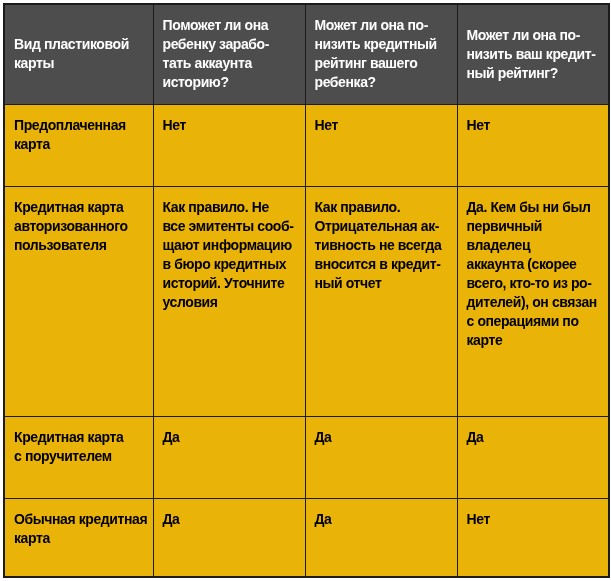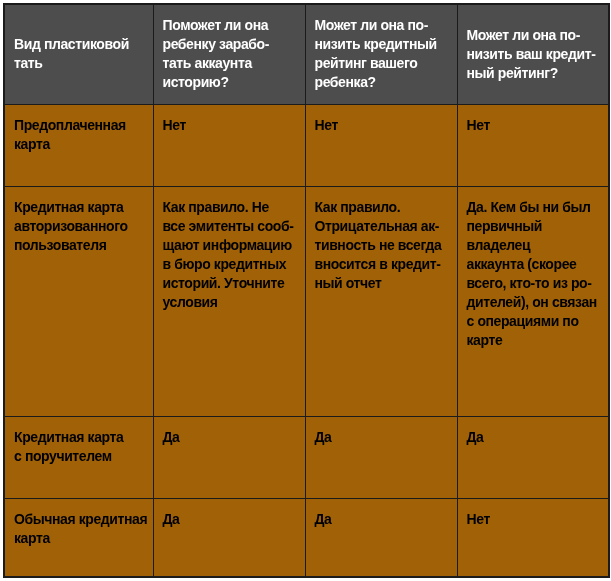--- a/index.html
+++ b/index.html
@@ -38,21 +38,21 @@
     background: var(--header-bg, #4d4d4d);
     color: var(--header-text, #ffffff);
     font-size: 14px;
     font-weight: 700;
     line-height: 19px;
     letter-spacing: -0.4px;
     padding: 8px 6px 8px 9px;
     vertical-align: middle;
   }
   table.card-table td {
-    background: #a16207;
+    background: #eab308;
     color: var(--body-text, #000000);
     font-size: 14px;
     font-weight: 700;
     line-height: 19px;
     letter-spacing: -0.4px;
     padding: 11px 5px 8px 9px;
     vertical-align: top;
   }
   tr.hdr      { height: 100px; }
   tr.r0 { height: 62px; }
@@ -69,21 +69,21 @@
   <table class="card-table">
     <colgroup>
       <col class="c0">
         <col class="c1">
         <col class="c2">
         <col class="c3">
     </colgroup>
     <thead>
       <tr class="hdr">
         <th>Вид пластиковой
-тать</th>
+карты</th>
         <th>Поможет ли она
 ребенку зарабо-
 тать аккаунта
 историю?</th>
         <th>Может ли она по-
 низить кредитный
 рейтинг вашего
 ребенка?</th>
         <th>Может ли она по-
 низить ваш кредит-

